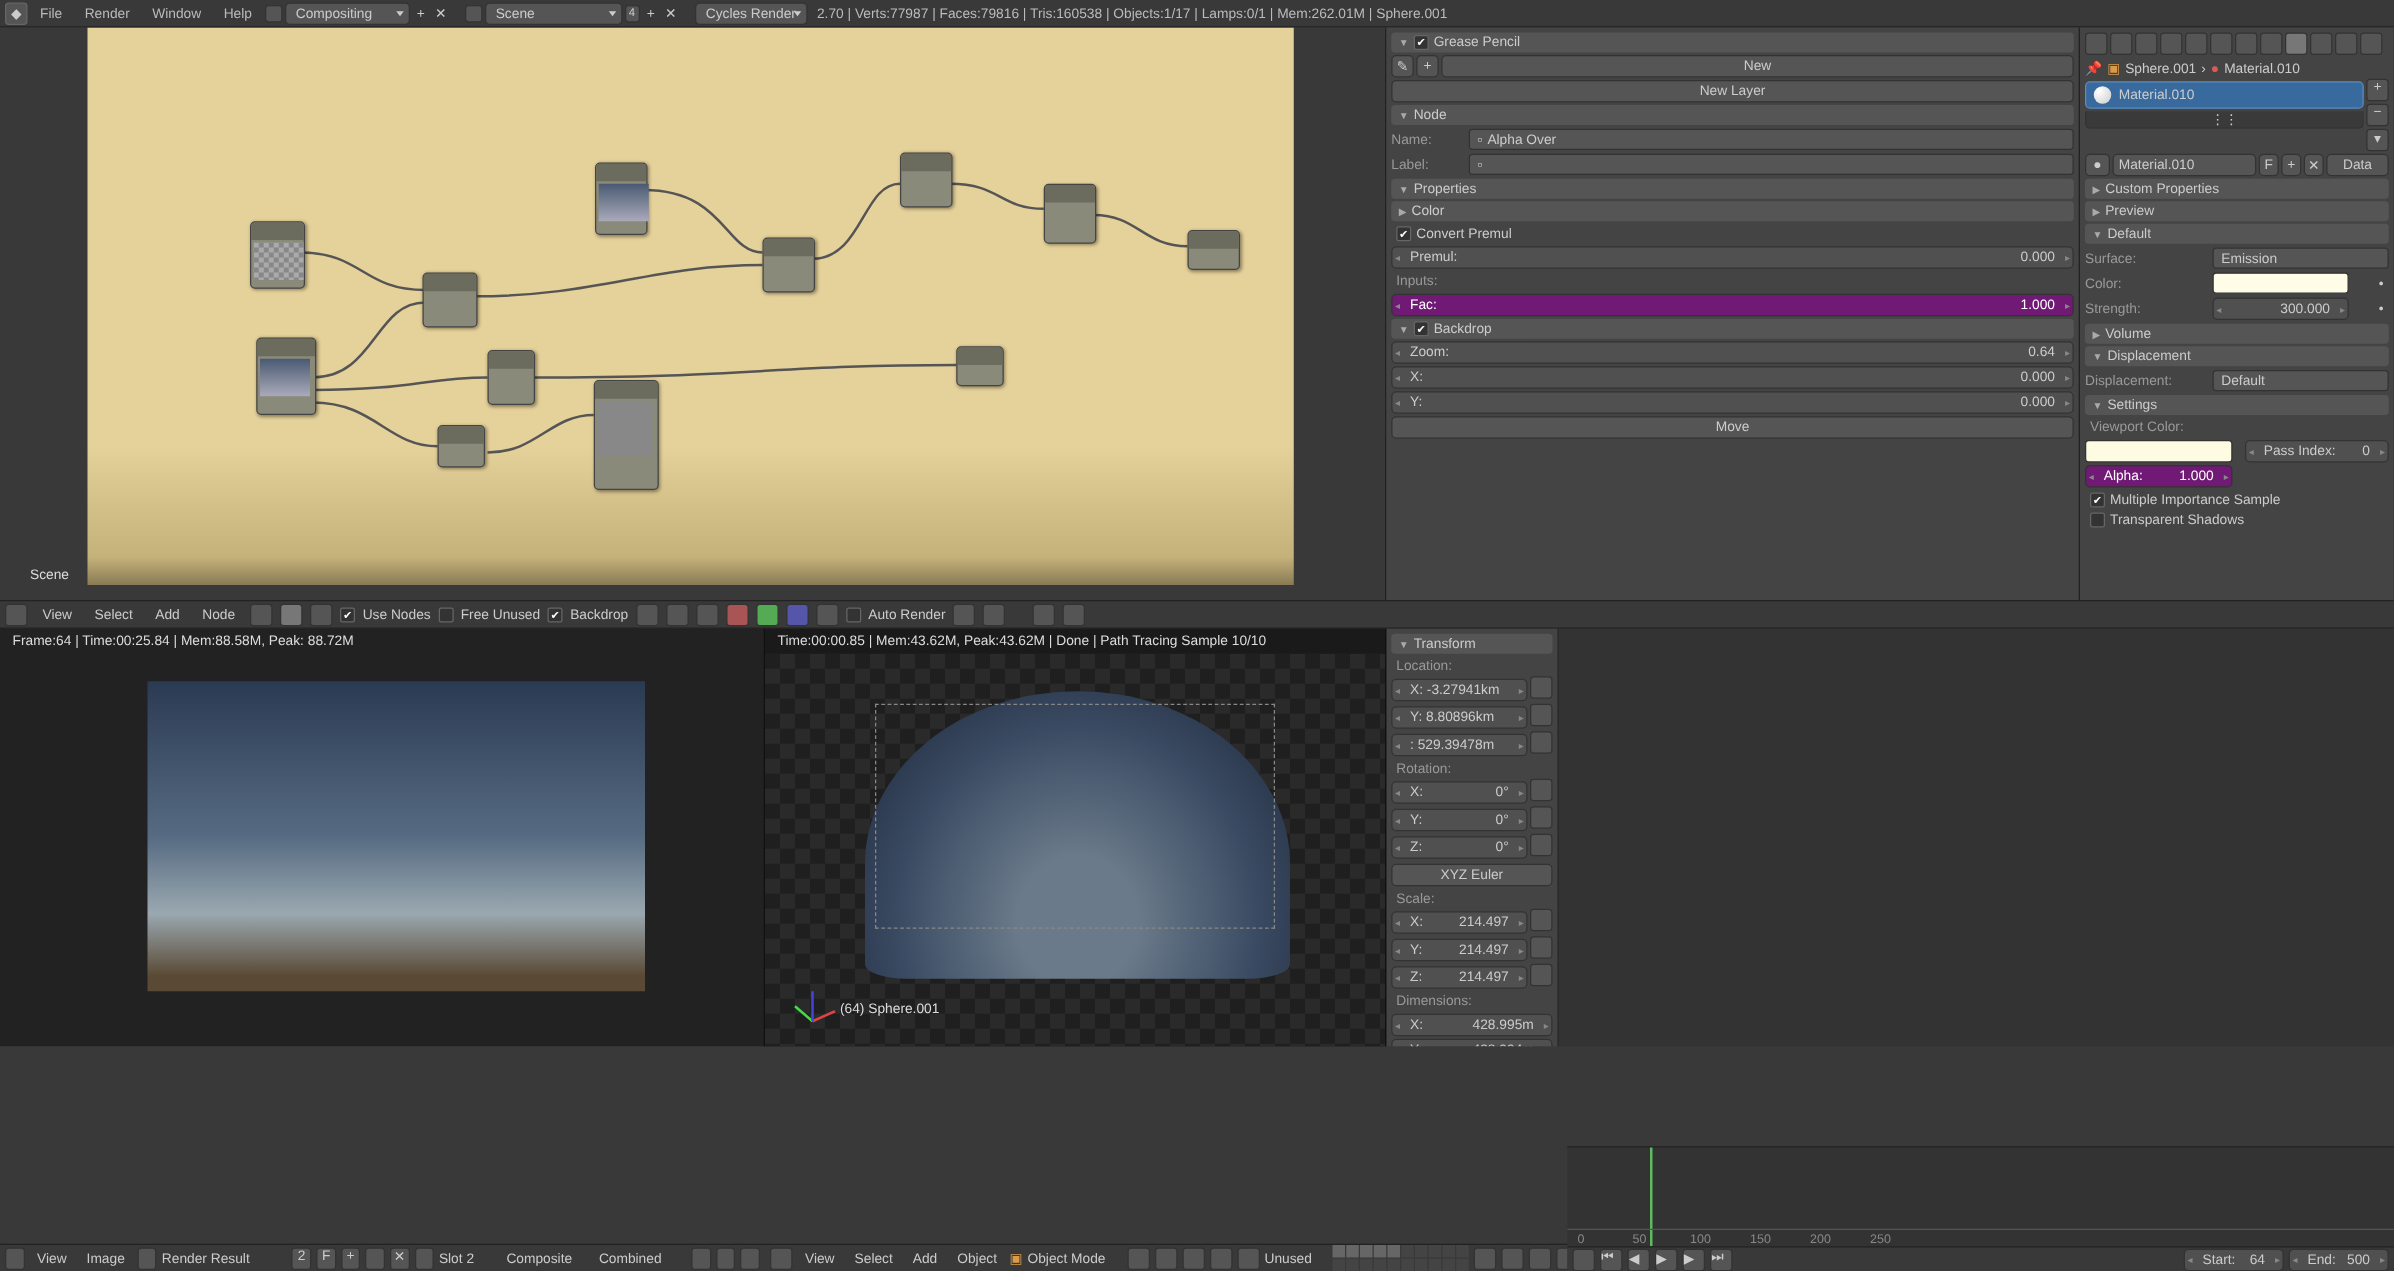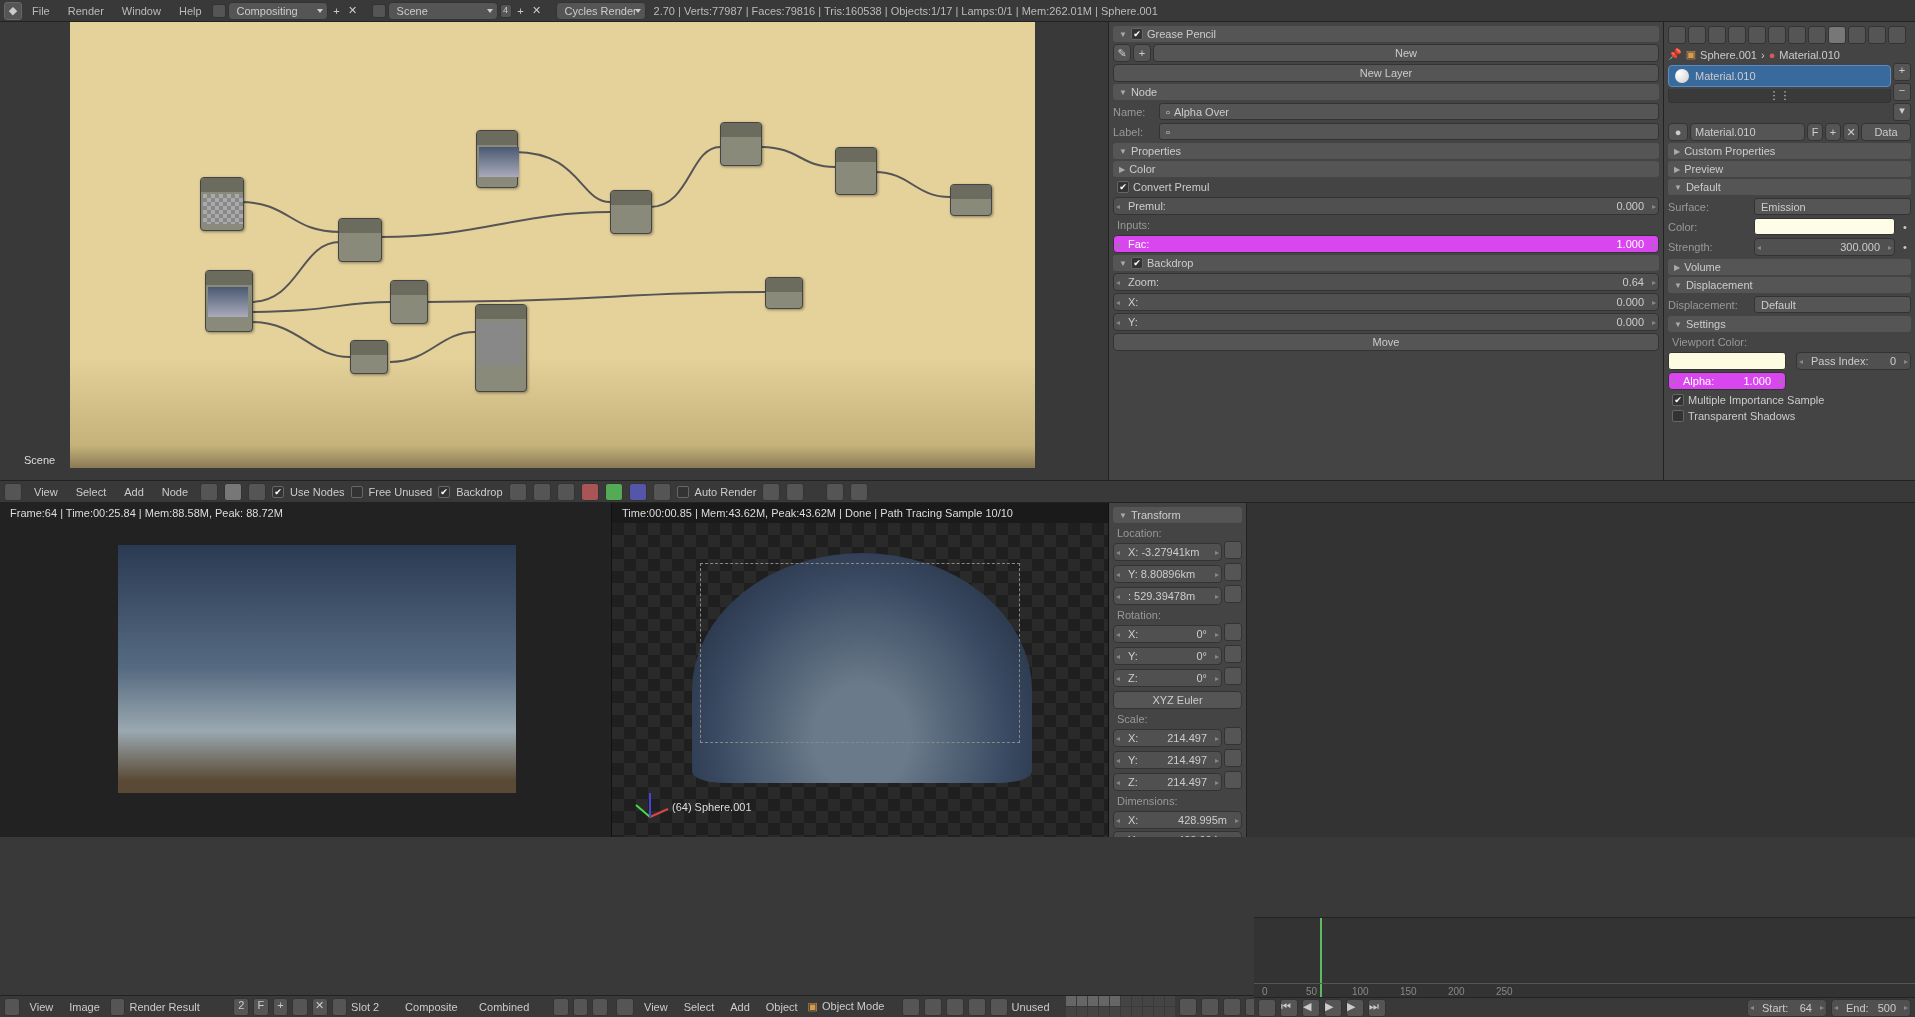--- a/index.html
+++ b/index.html
@@ -22,37 +22,37 @@
 .panel-hdr::before{content:"▼";font-size:8px;color:#aaa}
 .panel-hdr.collapsed::before{content:"▶"}
 .chk{width:12px;height:12px;background:#333;border:1px solid #666;border-radius:2px;display:inline-flex;align-items:center;justify-content:center;font-size:9px;color:#fff}
 .btn{background:#555;border:1px solid #333;border-radius:4px;height:18px;display:flex;align-items:center;justify-content:center;padding:0 4px;flex:1;min-width:0}
 .btn-row{display:flex;gap:2px;margin:2px 0}
 .num-field{background:#505050;border:1px solid #333;border-radius:4px;height:18px;display:flex;align-items:center;padding:0 6px;justify-content:space-between;margin:2px 0;position:relative}
 .num-field::before{content:"◂";position:absolute;left:2px;font-size:8px;color:#888}
 .num-field::after{content:"▸";position:absolute;right:2px;font-size:8px;color:#888}
 .num-field span:first-child{margin-left:8px}
 .num-field span:last-child{margin-right:8px}
-.num-field.blue{background:#d946ef}
+.num-field.blue{background:#701a75}
 .num-field.blue span{color:#fff}
 .plabel{padding:2px 4px;color:#999}
 .row2{display:flex;height:335px;border-top:1px solid #222}
 .uv-panel{flex:0 0 612px;background:#222;position:relative;border-right:1px solid #111}
 .viewport{flex:0 0 497px;background:#1a1a1a;position:relative;border-right:1px solid #111}
 .transform-panel{flex:0 0 138px;background:#444;border-right:1px solid #222;padding:2px 4px;overflow:hidden}
 .right-empty{flex:1;background:#333}
 .node-toolbar{height:22px;background:#393939;border-top:1px solid #222;display:flex;align-items:center;padding:0 4px;gap:6px}
 .small-btn{width:18px;height:18px;background:#555;border:1px solid #333;border-radius:3px}
 .t-menu-item{padding:0 6px;color:#ccc}
 .status-line{position:absolute;top:4px;left:10px;color:#ddd;font-size:11px}
 .mat-hdr-icons{display:flex;gap:2px;margin:2px 0}
 .mat-hdr-icons .i{width:18px;height:18px;background:#555;border:1px solid #333;border-radius:3px}
 .mat-slot{background:#396a9e;border:1px solid #5a8cc0;border-radius:4px;padding:3px 6px;display:flex;align-items:center;gap:6px;margin:2px 0}
 .mat-ball{width:14px;height:14px;border-radius:50%;background:radial-gradient(circle at 30% 30%,#fff,#ccc)}
-.prop-row{display:flex;align-items:center;margin:3px 0;gap:4px}
+.prop-row{display:flex;align-items:center;margin:3px 0;gap:20px}
 .prop-row .lab{width:82px;color:#999}
 .prop-row .val{flex:1;background:#555;border:1px solid #333;border-radius:3px;height:17px;display:flex;align-items:center;padding:0 6px}
 .color-swatch{flex:1;height:17px;background:#fffde8;border:1px solid #333;border-radius:3px}
 .timeline{position:absolute;bottom:0;left:1254px;right:0;height:100px;background:#333;border-top:1px solid #222}
 .timeline-scale{position:absolute;bottom:18px;left:0;right:0;height:16px;border-top:1px solid #555;display:flex}
 .timeline-bar{position:absolute;bottom:0;left:0;right:0;height:20px;background:#393939;border-top:1px solid #222;display:flex;align-items:center;gap:4px;padding:0 4px}
 .bottom-bars{position:absolute;bottom:0;left:0;width:1249px;height:22px;display:flex}
 .bottom-bar{height:22px;background:#393939;border-top:1px solid #222;display:flex;align-items:center;padding:0 4px;gap:4px}
 .node{position:absolute;background:#8a8a7a;border:1px solid #444;border-radius:4px;box-shadow:1px 1px 3px rgba(0,0,0,.4)}
 .node-hdr{background:#6b6b5e;border-radius:3px 3px 0 0;height:14px;font-size:9px;padding:0 4px;color:#ddd}

